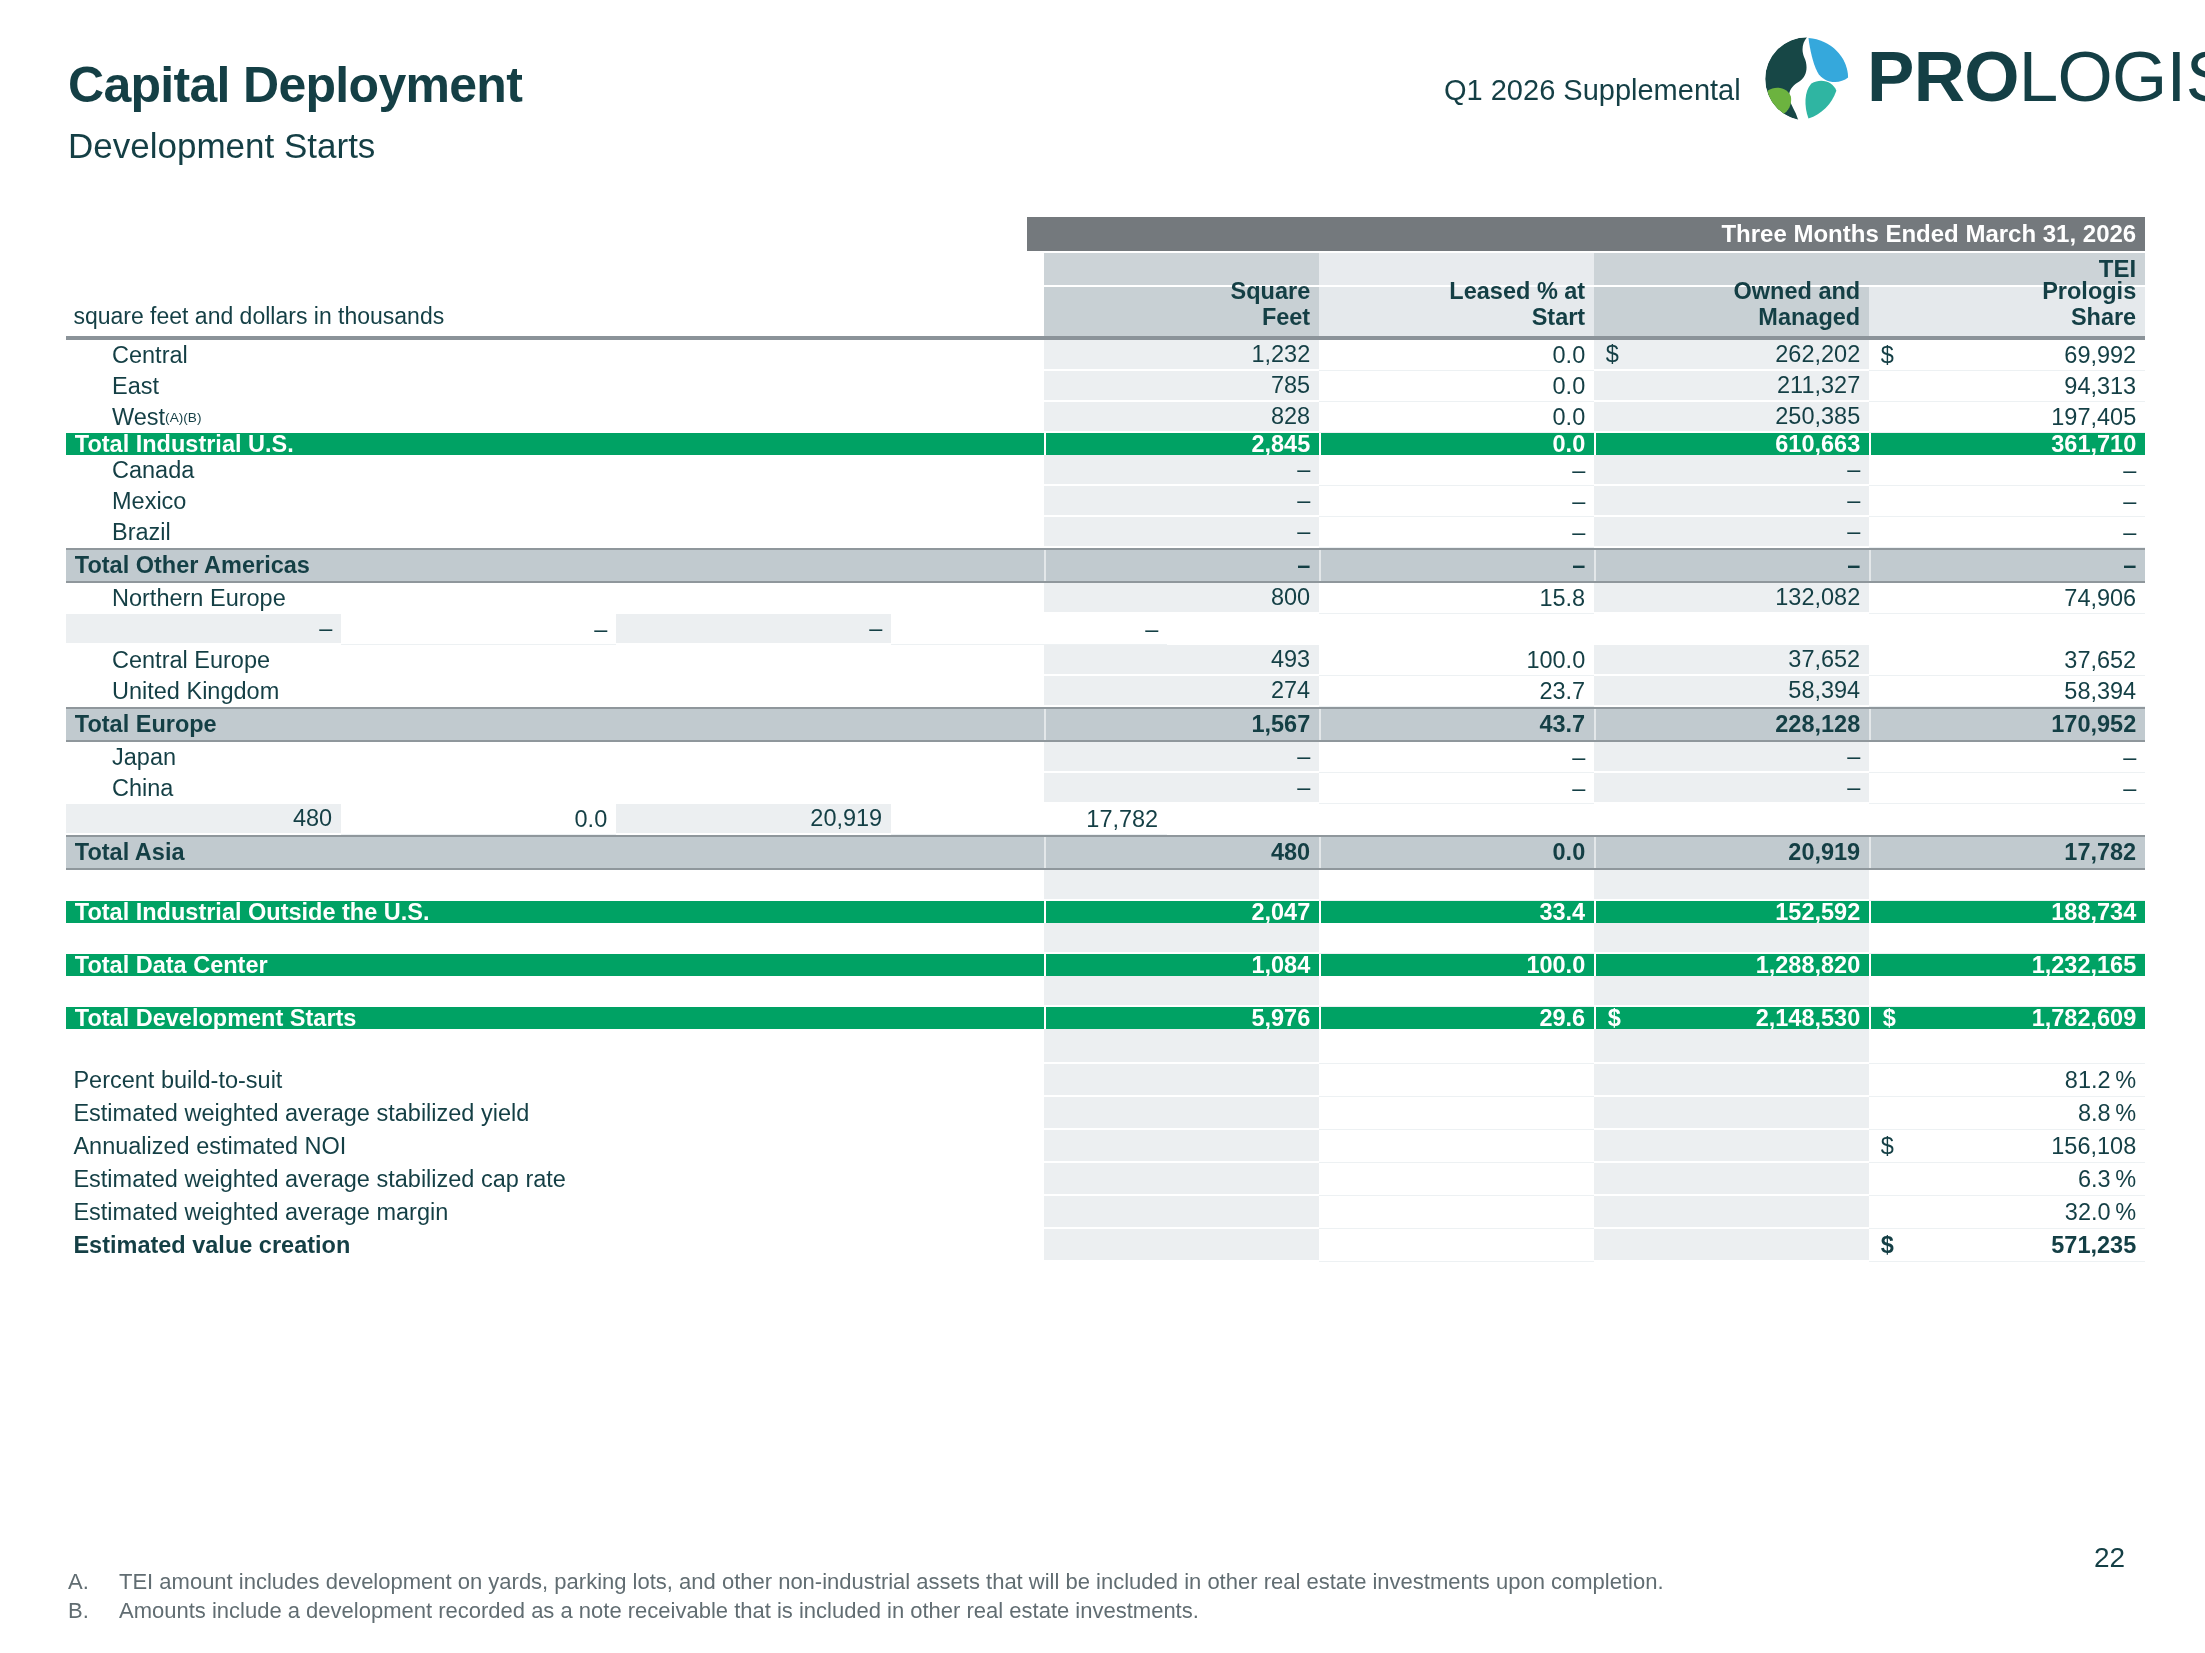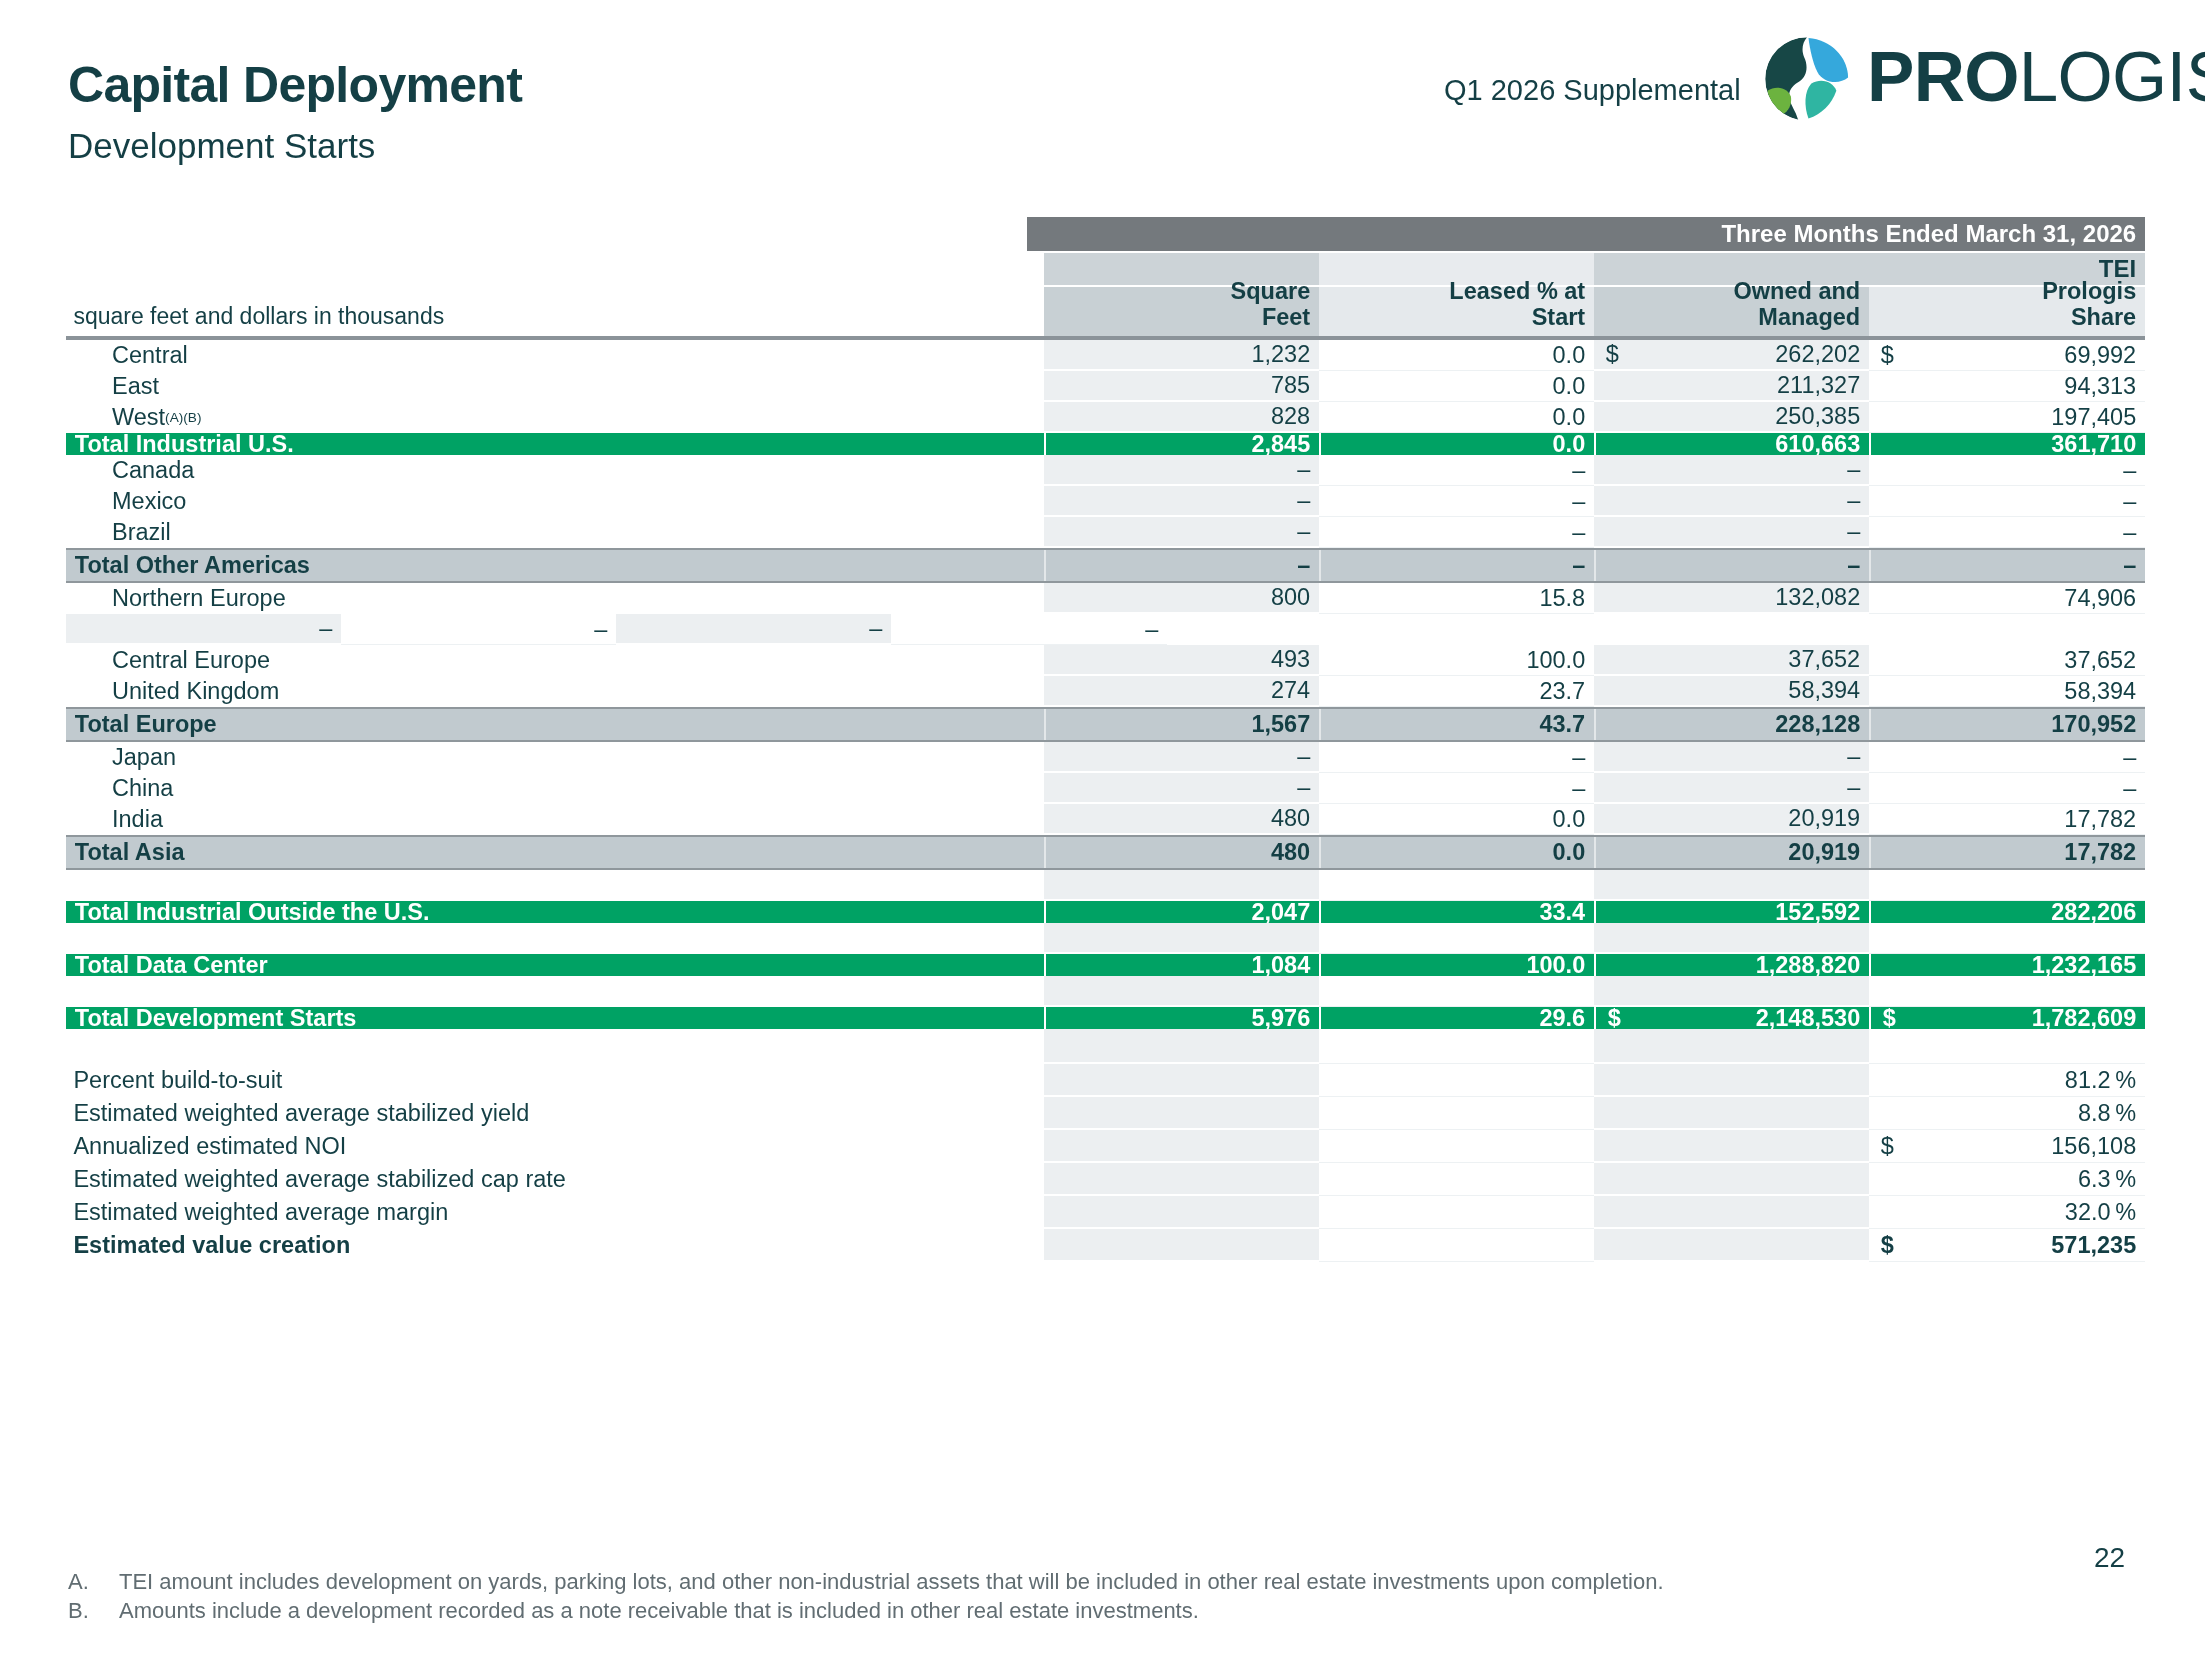--- a/index.html
+++ b/index.html
@@ -439,23 +439,20 @@
         <div class="cell c3">
           <span class="pre"></span>
           <span class="val">–</span>
         </div>
         <div class="cell c4">
           <span class="pre"></span>
           <span class="val">–</span>
         </div>
       </div>
       <div class="trow plain">
-        <div class="cell lab">
-          <span>India</span>
-        </div>
         <div class="cell c1">
           <span class="pre"></span>
           <span class="val">480</span>
         </div>
         <div class="cell c2">
           <span class="pre"></span>
           <span class="val">0.0</span>
         </div>
         <div class="cell c3">
           <span class="pre"></span>
@@ -517,21 +514,21 @@
         <div class="cell c2">
           <span class="pre"></span>
           <span class="val">33.4</span>
         </div>
         <div class="cell c3">
           <span class="pre"></span>
           <span class="val">152,592</span>
         </div>
         <div class="cell c4">
           <span class="pre"></span>
-          <span class="val">282,206</span>
+          <span class="val">188,734</span>
         </div>
       </div>
       <div class="trow spacer spacer43">
         <div class="cell lab"></div>
         <div class="cell c1">
           <span class="pre"></span>
           <span class="val"></span>
         </div>
         <div class="cell c2">
           <span class="pre"></span>

